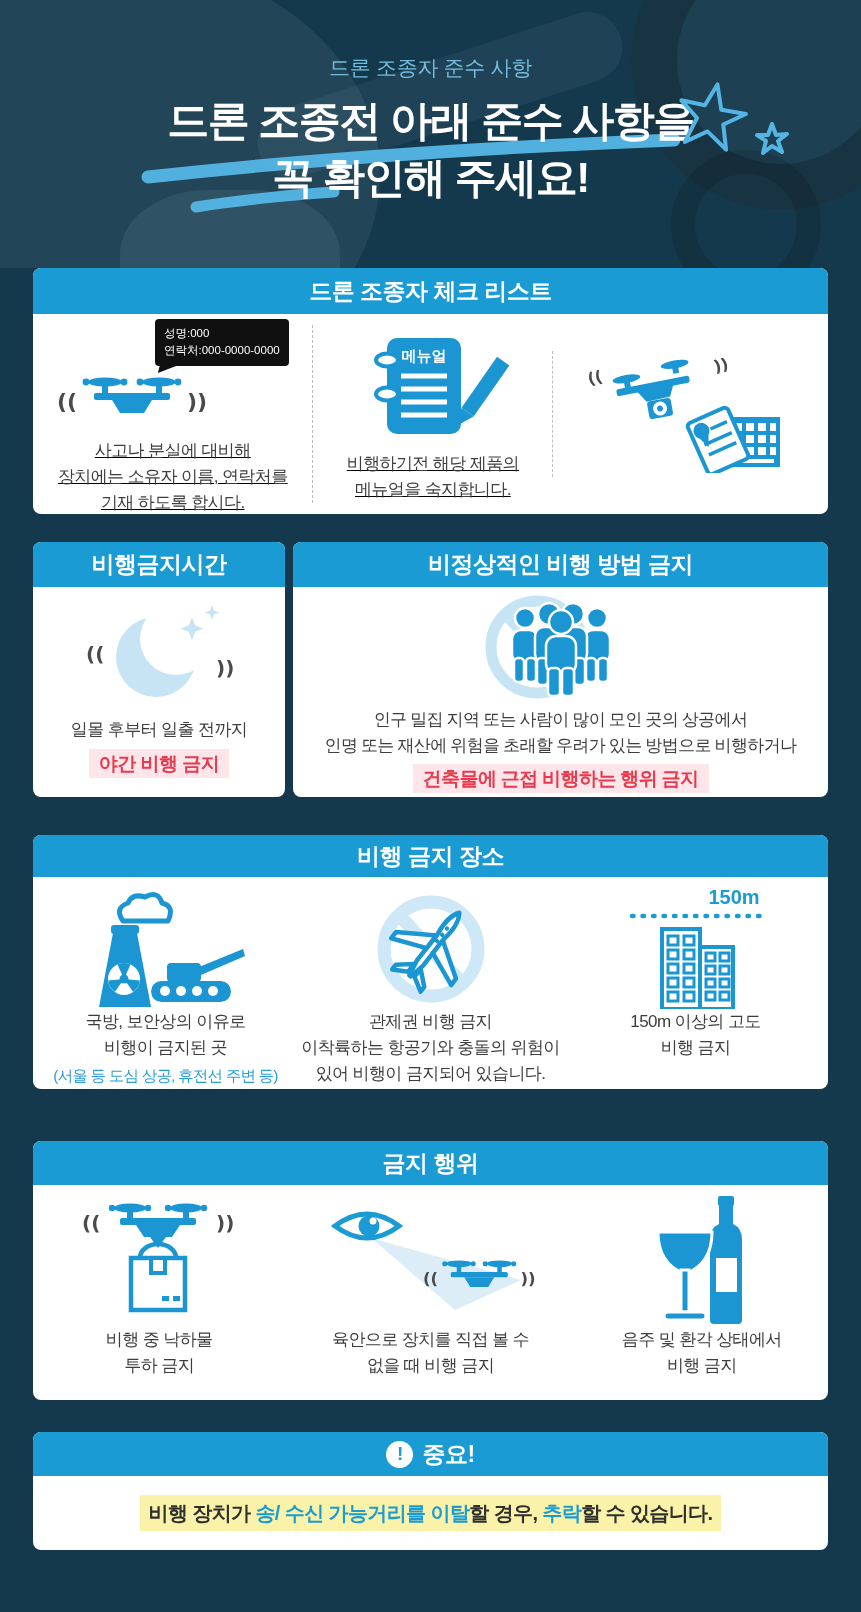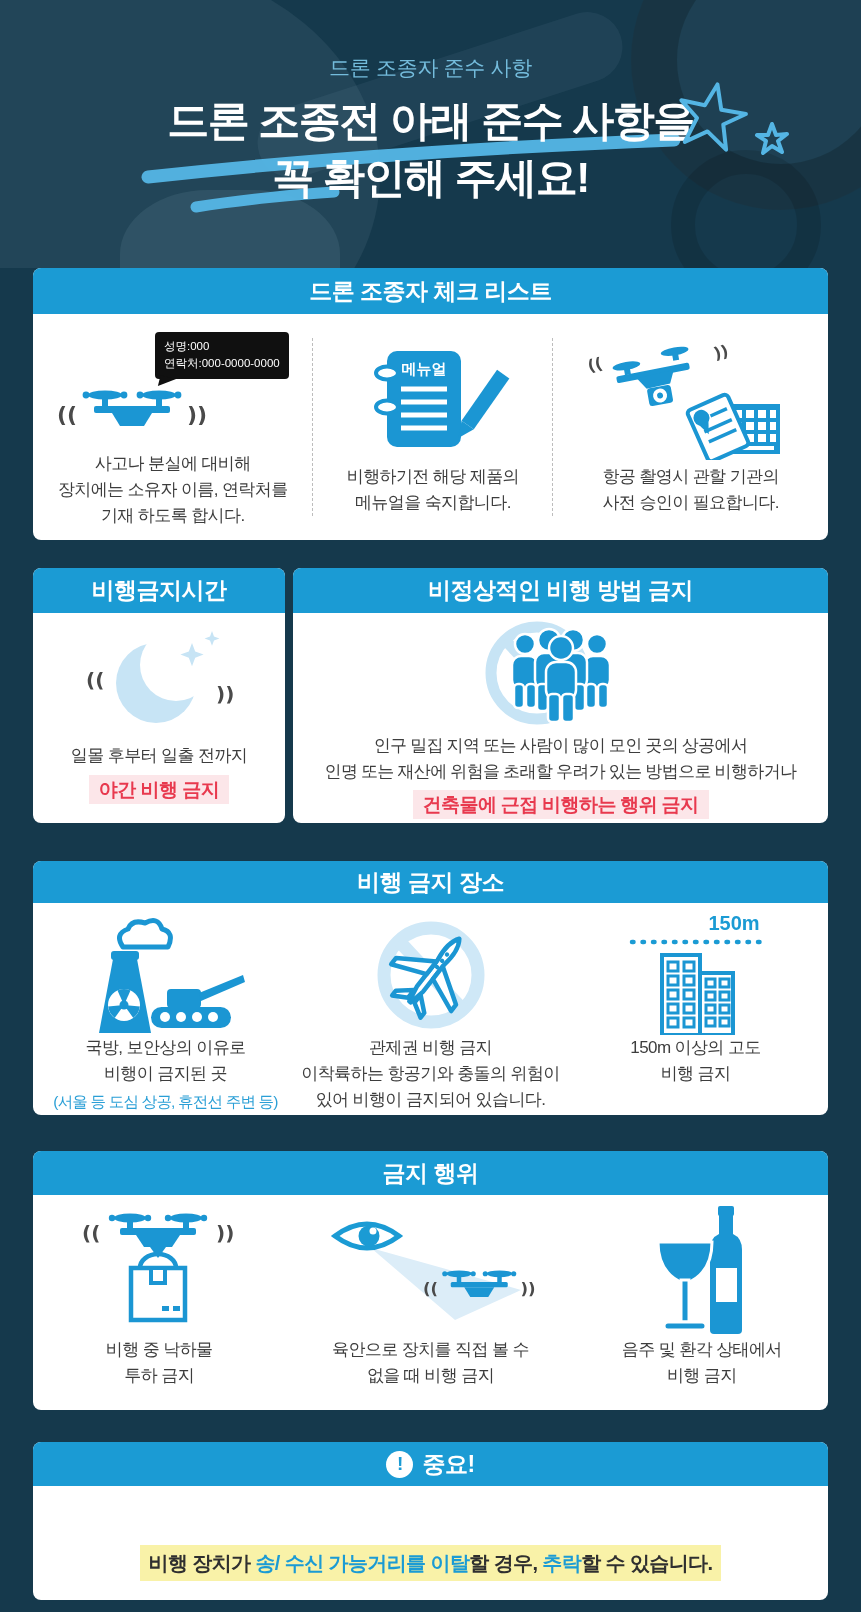--- a/index.html
+++ b/index.html
@@ -39,21 +39,21 @@
   .col { flex:1; display:flex; flex-direction:column; align-items:center; }
   .icon-zone { display:flex; align-items:center; justify-content:center; }
   .icon-zone.bottom { align-items:flex-end; }
   .desc { font-size:17px; color:#3d3d3d; line-height:26px; text-align:center; letter-spacing:-0.6px; }
   .note { font-size:15.5px; color:#2a9fd6; line-height:25px; letter-spacing:-0.8px; margin-top:2px; }
   .warn {
     display:inline-block; background:#fce6e9; color:#e8394e;
     font-weight:bold; font-size:19px; line-height:27px; padding:1px 10px; letter-spacing:-0.5px;
   }
   
-  #card1 .card-body { height:226px; padding-top:0; }
+  #card1 .card-body { height:200px; padding-top:0;text-decoration:underline; }
   #card1 .col { padding:0 6px; }
   #card1 .col + .col { border-left:1px dashed #bdbdbd; }
   #card1 .icon-zone { height:126px; width:100%; }
   .owner-wrap { position:relative; width:236px; height:112px; }
   .tag {
     position:absolute; right:2px; top:0; background:#101010; color:#fff;
     font-size:11.5px; line-height:1.5; padding:6px 9px; border-radius:4px; white-space:nowrap;
   }
   .tag:after {
     content:""; position:absolute; left:4px; bottom:-9px;
@@ -69,26 +69,26 @@
   #card-night .icon-zone { height:126px; }
   #card-abnormal { flex:1; }
   #card-abnormal .card-body { height:210px; padding-top:2px;font-family:Liberation Serif, serif; }
   #card-abnormal .icon-zone { height:118px; }
   .card-body { display:flex; flex-direction:column; align-items:center; }
   
   #card3 { margin-top:38px; }
   #card3 .card-body { height:212px; padding-top:10px; flex-direction:row; display:flex; align-items:flex-start; }
   #card3 .icon-zone { height:122px; width:100%; }
   
-  #card4 { margin-top:36px; }
+  #card4 { margin-top:52px; }
   #card4 .card-body { height:215px; padding-top:8px; flex-direction:row; display:flex; align-items:flex-start; }
   #card4 .icon-zone { height:134px; width:100%; }
   
   #card5 { margin-top:32px; }
-  #card5 .card-body { height:74px; justify-content:center;margin-top:40px; }
+  #card5 .card-body { height:74px; justify-content:center; }
   .excl { display:inline-flex; width:27px; height:27px; border-radius:50%; background:#fff;
           align-items:center; justify-content:center; color:#1b9bd4; font-size:19px; font-weight:bold; }
   .imp-line {
     background:#f9f2a8; padding:3px 9px; font-size:20px; font-weight:bold;
     color:#2f2f2f; letter-spacing:-0.6px; line-height:30px;
   }
   .seg-blue { color:#1b9bd4; }
   .sig { font-family:"DejaVu Sans",sans-serif; font-weight:bold; }
 </style>
 </head>
@@ -217,24 +217,20 @@
             <rect x="110" y="58" width="44" height="56" rx="4" fill="#ffffff" stroke="#1b96d3" stroke-width="4"></rect>
             <g stroke="#1b96d3" stroke-width="3.5">
               <line x1="130" y1="72" x2="148" y2="72"></line>
                 <line x1="118" y1="84" x2="148" y2="84"></line>
                 <line x1="118" y1="95" x2="148" y2="95"></line>
             </g>
             <circle cx="121" cy="70" r="8" fill="#1b96d3"></circle>
             <polygon points="116,76 121,88 126,76" fill="#1b96d3"></polygon>
           </g>
         </svg>
-      </div>
-      <div class="desc">
-        <div>항공 촬영시 관할 기관의</div>
-        <div>사전 승인이 필요합니다.</div>
       </div>
     </div>
 
   </div>
 </section>
 
 <div class="row2">
 
   <section class="card" id="card-night">
     <div class="card-head h45">비행금지시간</div>

